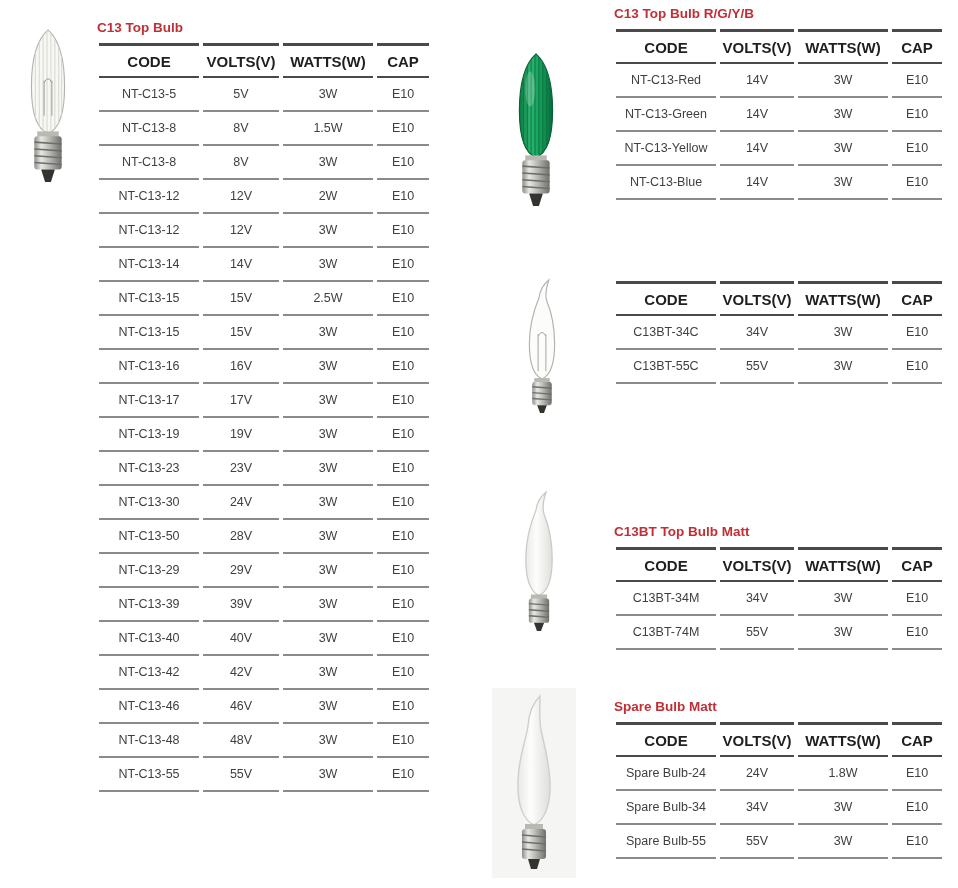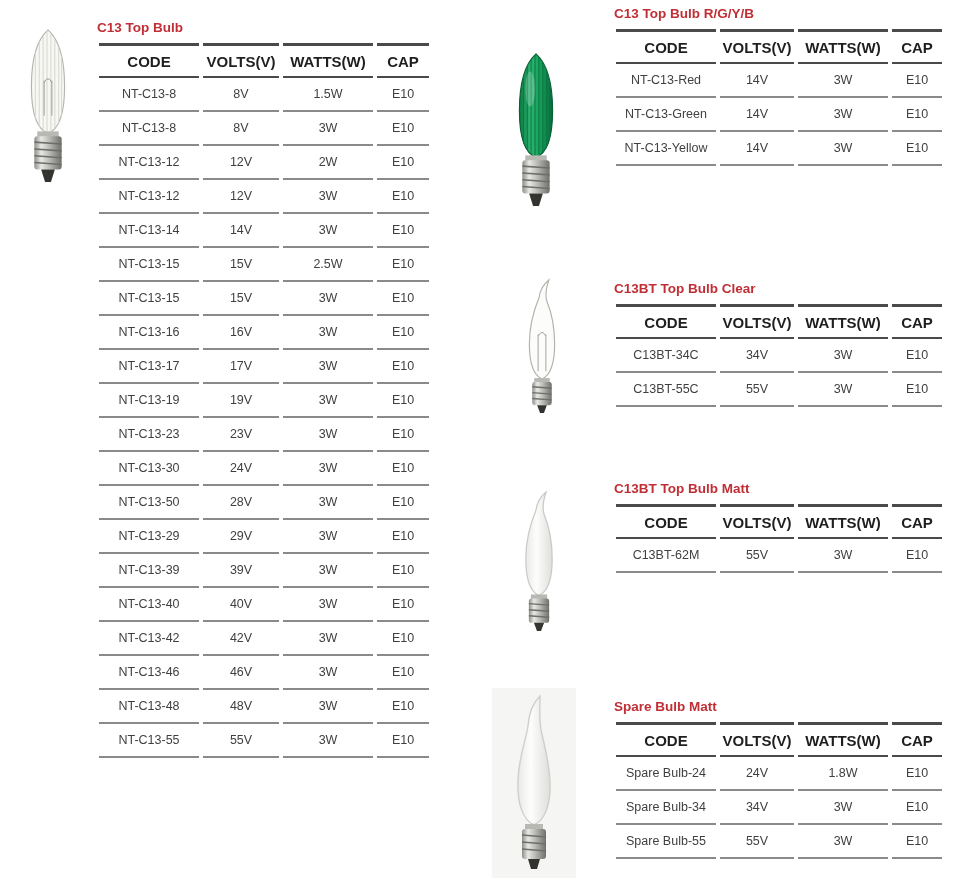--- a/index.html
+++ b/index.html
@@ -98,20 +98,26 @@
       <thead>
           <tr>
         <th>CODE</th>
         <th>VOLTS(V)</th>
         <th>WATTS(W)</th>
         <th>CAP</th>
       </tr>
         </thead>
       <tbody>
           <tr>
+            <td>NT-C13-5</td>
+            <td>5V</td>
+            <td>3W</td>
+            <td>E10</td>
+          </tr>
+          <tr>
             <td>NT-C13-8</td>
             <td>8V</td>
             <td>1.5W</td>
             <td>E10</td>
           </tr>
           <tr>
             <td>NT-C13-8</td>
             <td>8V</td>
             <td>3W</td>
             <td>E10</td>
@@ -288,41 +294,46 @@
             <td>14V</td>
             <td>3W</td>
             <td>E10</td>
           </tr>
           <tr>
             <td>NT-C13-Yellow</td>
             <td>14V</td>
             <td>3W</td>
             <td>E10</td>
           </tr>
+          <tr>
+            <td>NT-C13-Blue</td>
+            <td>14V</td>
+            <td>3W</td>
+            <td>E10</td>
+          </tr>
         </tbody>
     </table>
   </div>
 
   <figure class="bulb" style="left:516px; top:278px; width:52px; height:136px">
     <svg viewBox="0 0 52 140">
       <path d="M33 2 C28 6 24 12 23 20 C18 32 13 48 13 68 C13 88 17 100 26 104 C35 100 39 88 39 68 C39 50 36 36 31 24 C29 18 31 8 33 2 Z" fill="#fcfcfa" stroke="#b3b3ae" stroke-width="1.2"></path>
       <path d="M22 96 L22 58 M30 96 L30 58 M22 60 Q26 52 30 60" fill="none" stroke="#a3a39d" stroke-width="1"></path>
       <rect x="18" y="103" width="16" height="5" fill="#b9b9b4"></rect>
       <rect x="16" y="107" width="20" height="24" rx="2.5" fill="url(#metal)"></rect>
       <g stroke="#6e6e6a" stroke-width="1.4">
         <line x1="16" y1="112" x2="36" y2="113.5"></line>
           <line x1="16" y1="118" x2="36" y2="119.5"></line>
         <line x1="16" y1="124" x2="36" y2="125.5"></line>
       </g>
       <path d="M21 131 L31 131 L28 139 L24 139 Z" fill="#33332f"></path>
     </svg>
   </figure>
 
   <div class="tbl-block" style="left:612px; top:281px; width:334px">
-    <h3 class="tbl-title">C13BT Top Bulb Clear</h3>
     <table>
       <colgroup>
           <col style="width:100px">
           <col style="width:74px">
           <col style="width:90px">
           <col style="width:50px">
         </colgroup>
       <thead>
           <tr>
         <th>CODE</th>
@@ -355,40 +366,46 @@
       <rect x="16" y="107" width="20" height="24" rx="2.5" fill="url(#metal)"></rect>
       <g stroke="#6e6e6a" stroke-width="1.4">
         <line x1="16" y1="112" x2="36" y2="113.5"></line>
           <line x1="16" y1="118" x2="36" y2="119.5"></line>
         <line x1="16" y1="124" x2="36" y2="125.5"></line>
       </g>
       <path d="M21 131 L31 131 L28 139 L24 139 Z" fill="#33332f"></path>
     </svg>
   </figure>
 
-  <div class="tbl-block" style="left:612px; top:481px; width:334px">
+  <div class="tbl-block" style="left:612px; top:524px; width:334px">
     <h3 class="tbl-title">C13BT Top Bulb Matt</h3>
     <table>
       <colgroup>
           <col style="width:100px">
           <col style="width:74px">
           <col style="width:90px">
           <col style="width:50px">
         </colgroup>
       <thead>
           <tr>
         <th>CODE</th>
         <th>VOLTS(V)</th>
         <th>WATTS(W)</th>
         <th>CAP</th>
       </tr>
         </thead>
       <tbody>
           <tr>
-            <td>C13BT-62M</td>
+            <td>C13BT-34M</td>
+            <td>34V</td>
+            <td>3W</td>
+            <td>E10</td>
+          </tr>
+          <tr>
+            <td>C13BT-74M</td>
             <td>55V</td>
             <td>3W</td>
             <td>E10</td>
           </tr>
         </tbody>
     </table>
   </div>
 
   <figure class="bulb graybg" style="left:492px; top:688px; width:84px; height:190px">
     <svg viewBox="0 0 84 190">

